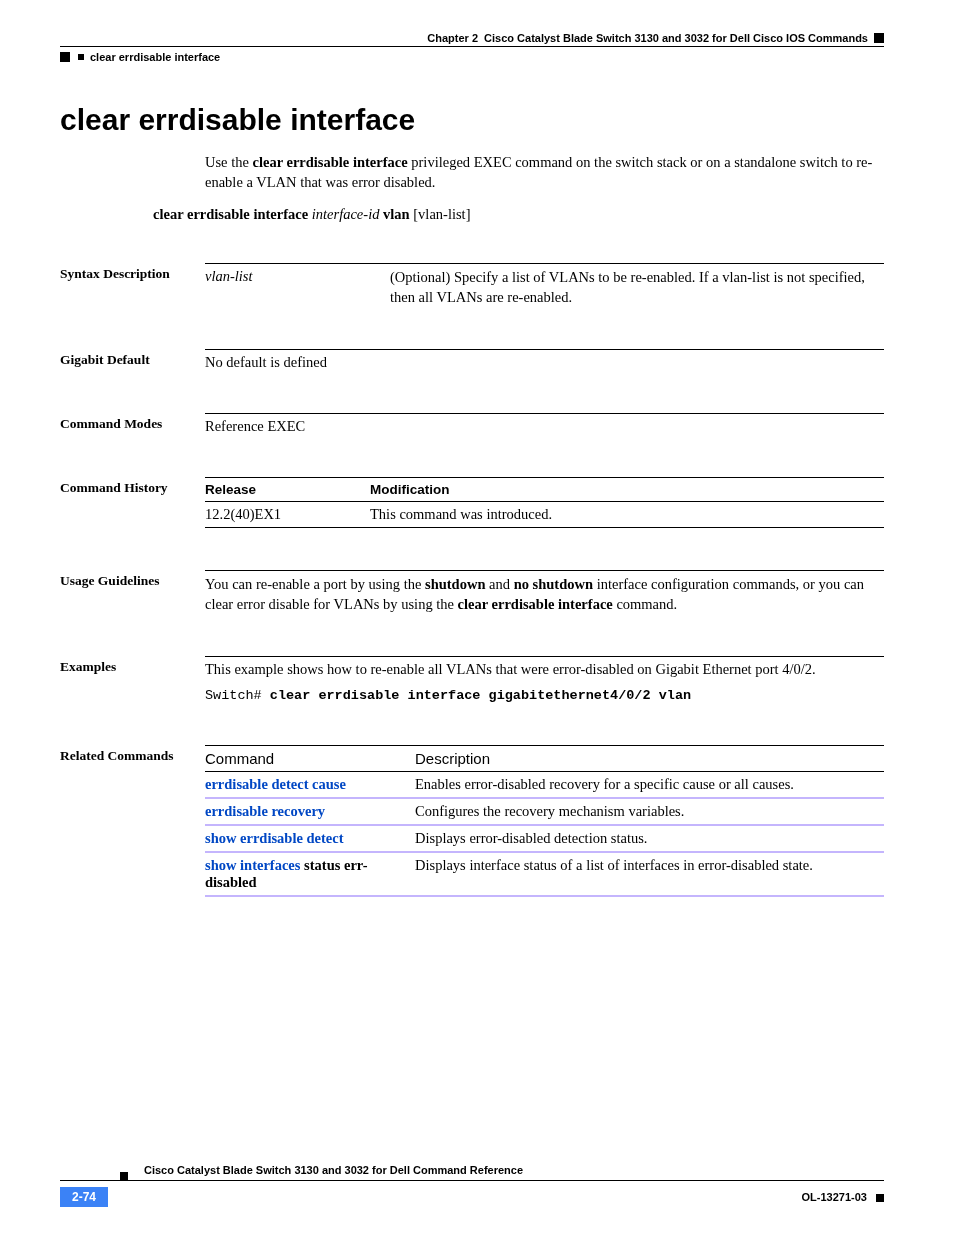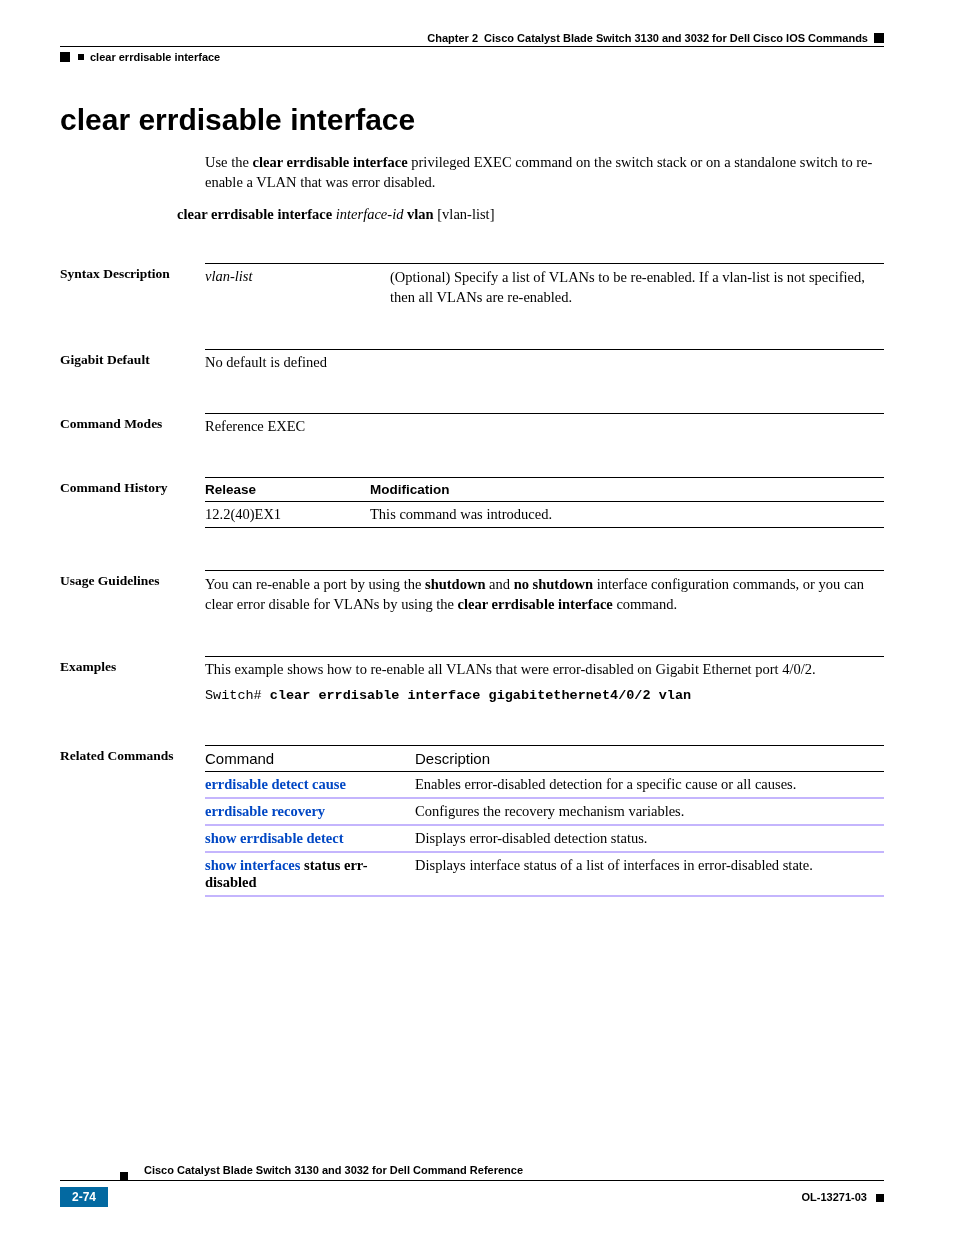--- a/index.html
+++ b/index.html
@@ -68,21 +68,21 @@
   }
   .body-indent {
     margin-left: 145px;
   }
   .intro {
     margin-bottom: 14px;
     line-height: 1.35;
   }
   .syntax-line {
     margin-bottom: 40px;
-    margin-left: 117px;
+    margin-left: 93px;
   }
   .section {
     display: flex;
     margin-bottom: 42px;
   }
   .section-label {
     width: 145px;
     flex-shrink: 0;
     font-family: Liberation Serif, serif;
     font-weight: bold;
@@ -175,21 +175,21 @@
     font-weight: bold;
   }
   .footer-title {
     margin-left: 86px;
     margin-bottom: 4px;
     font-family: Arial, Helvetica, sans-serif;
     font-size: 11px;
     font-weight: bold;
   }
   .page-num {
-    background: #0369a1;
+    background: #3b82f6;
     color: #fff;
     padding: 3px 12px;
     font-family: Arial, Helvetica, sans-serif;
     font-size: 12px;
     font-weight: bold;
     display: inline-block;
   }
   .footer-sq {
     width: 8px;
     height: 8px;
@@ -294,21 +294,21 @@
     <div class="section-label">Related Commands</div>
     <div class="section-body">
       <table class="related">
         <tbody>
             <tr>
           <th class="col1">Command</th>
           <th>Description</th>
         </tr>
         <tr>
           <td><span class="link">errdisable detect cause</span><b></b></td>
-          <td>Enables error-disabled detection for a specific cause or all causes.</td>
+          <td>Enables error-disabled recovery for a specific cause or all causes.</td>
         </tr>
         <tr>
           <td><span class="link">errdisable recovery</span><b></b></td>
           <td>Configures the recovery mechanism variables.</td>
         </tr>
         <tr>
           <td><span class="link">show errdisable detect</span><b></b></td>
           <td>Displays error-disabled detection status.</td>
         </tr>
         <tr>

